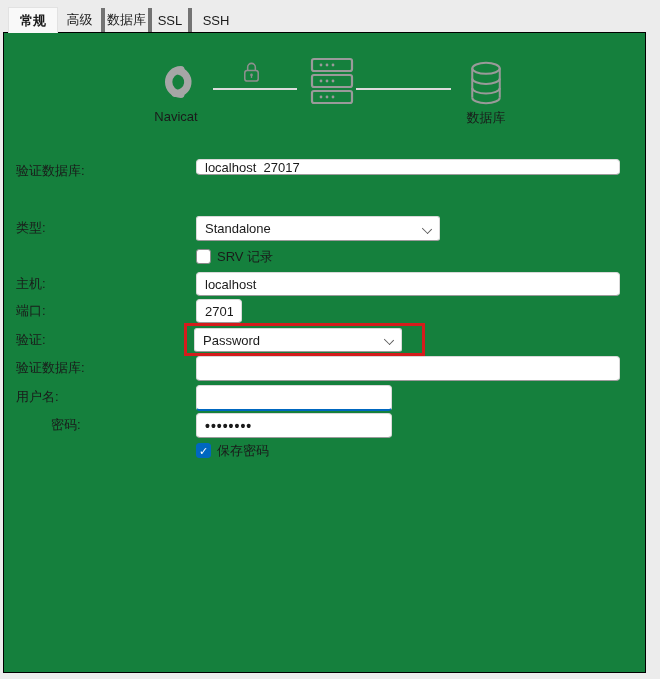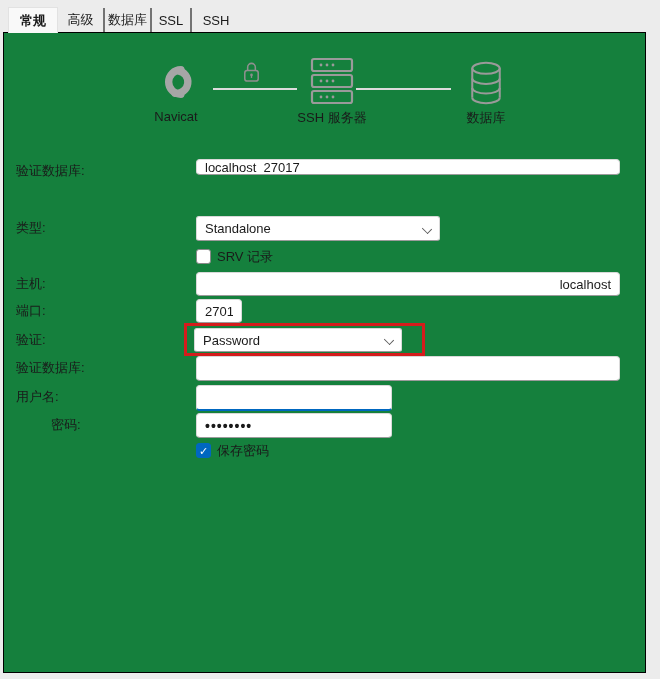--- a/index.html
+++ b/index.html
@@ -10,21 +10,21 @@
     background:#ececec;
   }
   .window { position:relative; width:660px; height:679px; background:#ececec; overflow:hidden; }
 
   
   .tabbar { position:absolute; left:0; top:0; width:660px; height:32px; }
   .tab {
     position:absolute; top:8px; height:24px;
     display:flex; align-items:center; justify-content:center;
     color:#1a1a1a; cursor:default;
-    border-right:2px solid #737373;
+    border-right:4px solid #737373;
   }
   .tab.active {
     top:7px; height:26px;
     background:#f9f9f9;
     border:1px solid #e2e2e2; border-bottom:none;
     z-index:3; font-weight:bold;justify-content:center;
   }
   .tab-0 { left:8px;  width:50px; }
   .tab-1 { left:58px; width:47px; }
   .tab-2 { left:105px;width:47px; }
@@ -132,21 +132,20 @@
           <circle cx="19" cy="9" r="1.4" fill="#9a9a9a"></circle>
           <circle cx="25" cy="9" r="1.4" fill="#9a9a9a"></circle>
         <circle cx="13" cy="25" r="1.4" fill="#9a9a9a"></circle>
           <circle cx="19" cy="25" r="1.4" fill="#9a9a9a"></circle>
           <circle cx="25" cy="25" r="1.4" fill="#9a9a9a"></circle>
         <circle cx="13" cy="41" r="1.4" fill="#9a9a9a"></circle>
           <circle cx="19" cy="41" r="1.4" fill="#9a9a9a"></circle>
           <circle cx="25" cy="41" r="1.4" fill="#9a9a9a"></circle>
       </svg>
     </div>
-    <div class="diag-label" style="left:268px; top:76px;">SSH 服务器</div>
 
     <div class="diag-line" style="left:352px; top:55px; width:95px;"></div>
 
     <div class="diag-icon" style="left:460px; top:26px;">
       <svg width="44" height="48" viewBox="0 0 48 52" fill="none">
         <ellipse cx="24" cy="10" rx="15" ry="6" stroke="#9a9a9a" stroke-width="2.2"></ellipse>
         <path d="M9 10 V42 M39 10 V42" stroke="#9a9a9a" stroke-width="2.2"></path>
         <path d="M9 21 a15 6 0 0 0 30 0" stroke="#9a9a9a" stroke-width="2.2"></path>
         <path d="M9 31.5 a15 6 0 0 0 30 0" stroke="#9a9a9a" stroke-width="2.2"></path>
         <path d="M9 42 a15 6 0 0 0 30 0" stroke="#9a9a9a" stroke-width="2.2"></path>
@@ -160,21 +159,21 @@
     <div class="flabel" style="top:183px;">类型:</div>
     <div class="select" style="left:192px; top:183px; width:244px; height:25px;">
       <span>Standalone</span>
       <span class="chev"></span>
     </div>
 
     <div class="checkbox" style="left:192px; top:216px;"></div>
     <div class="cblabel" style="left:213px; top:216px;">SRV 记录</div>
 
     <div class="flabel" style="top:239px;">主机:</div>
-    <input class="tinput" style="left: 192px; top: 239px; width: 424px; height: 24px; text-align: right;" value="localhost">
+    <input class="tinput" style="left: 192px; top: 239px; width: 424px; height: 24px;" value="localhost">
 
     <div class="flabel" style="top:266px;">端口:</div>
     <input class="tinput" style="left: 192px; top: 266px; width: 46px; height: 24px;" value="27017">
 
     <div class="flabel" style="top:295px;">验证:</div>
     <div class="select" style="left:190px; top:295px; width:208px; height:24px;">
       <span>Password</span>
       <span class="chev"></span>
     </div>
     <div class="red-highlight"></div>

